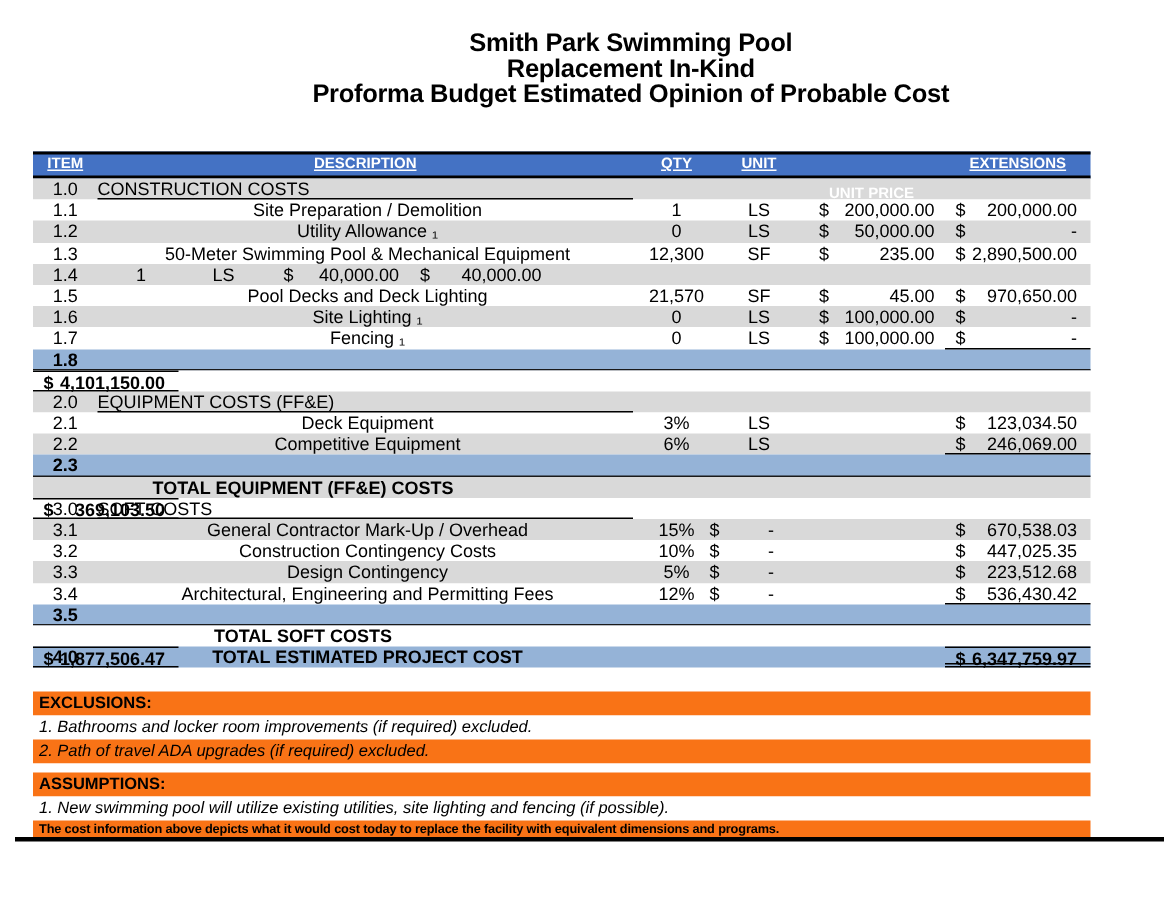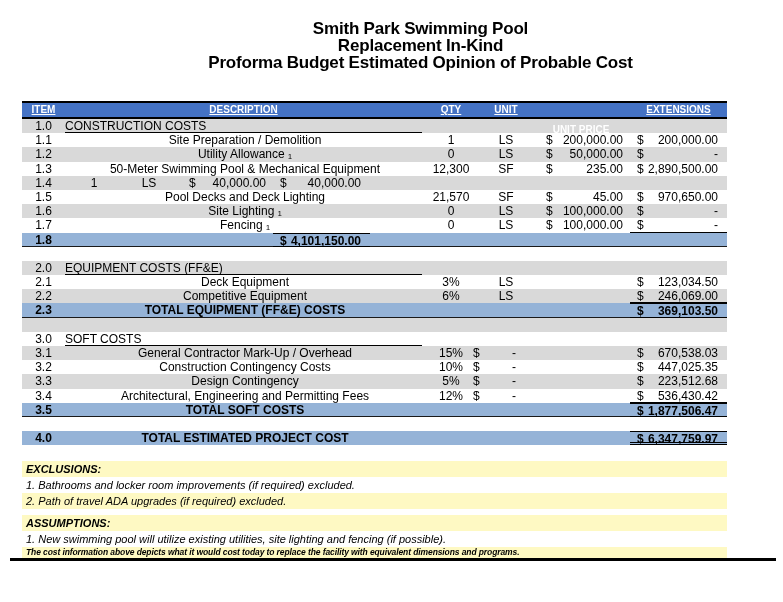--- a/index.html
+++ b/index.html
@@ -15,39 +15,39 @@
   .table-wrap{position:absolute;left:22px;top:101px;width:705px;}
   .thead{
     display:flex;background:#4472C4;color:#fff;font-weight:bold;font-size:10px;
     border-top:2px solid #000;border-bottom:2px solid #000;height:14px;line-height:14px;
   }
   .thead .cell{text-decoration:underline;text-align:center;padding:0;}
   .trow{display:flex;height:14.2px;line-height:14.2px;font-size:12px;}
   .trow.white{background:#ffffff;}
   .trow.gray{background:#D9D9D9;}
   .trow.blue{background:#95B3D7;}
-  .trow.total{box-shadow:inset 0 -1px 0 #1a1a1a;}
+  .trow.total{box-shadow:inset 0 -1px 0 #1a1a1a;flex-direction:column;}
   .cell{height:100%;box-sizing:border-box;overflow:visible;white-space:nowrap;}
   .c-item{width:43px;text-align:center;}
   .c-desc{width:357px;padding-left:3px;text-align:center;}
   .c-qty{width:58px;text-align:center;}
   .c-unit{width:52px;text-align:center;position:relative;}
   .c-price{width:98px;display:flex;justify-content:space-between;padding:0 7px 0 14px;}
   .c-ext{width:97px;display:flex;justify-content:space-between;padding:0 9px 0 7px;}
   .section .c-desc{text-align:left;padding-left:0;border-bottom:1px solid #000;}
   .total .c-item,.grand .c-item,.total .c-desc,.grand .c-desc{font-weight:bold;}
   .total .c-ext,.grand .c-ext{font-weight:bold;border-top:1px solid #000;}
   .total .c-ext{border-bottom:1px solid #000;}
   .grand .c-ext{border-bottom:3px double #000;}
   .u-bottom{border-bottom:1px solid #000;}
   .c-unit .usign{position:absolute;left:-7px;top:0;}
   .c-unit .udash{display:block;padding-left:16px;text-align:center;}
   .notes-wrap{position:absolute;left:22px;top:461px;width:705px;font-size:11px;}
   .nrow{padding-left:4px;box-sizing:border-box;}
-  .nrow.gray{background:#fef9c3;font-style:italic;}
+  .nrow.gray{background:#f97316;}
   .nrow.white{background:#ffffff;}
   .n-heading{height:16px;line-height:16px;font-weight:bold;}
   .n-item{height:16px;line-height:16px;font-style:italic;}
   .n-gap{height:6px;padding:0;}
   .n-fine{height:11px;line-height:11px;font-size:8.5px;font-weight:bold;letter-spacing:-0.1px;}
   .bottom-bar{position:absolute;left:10px;top:558px;width:766px;height:3px;background:#000;}
 </style>
 </head>
 <body>
 

